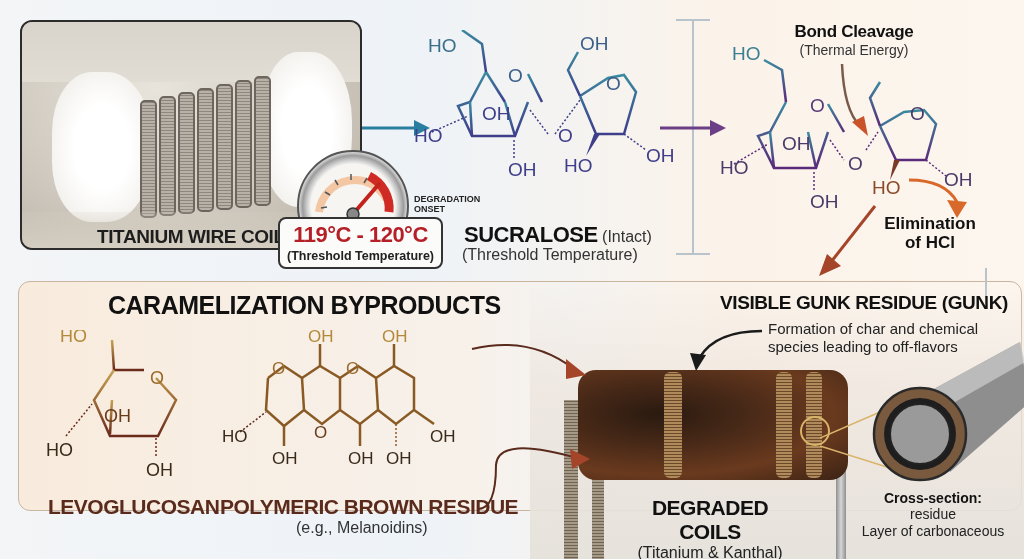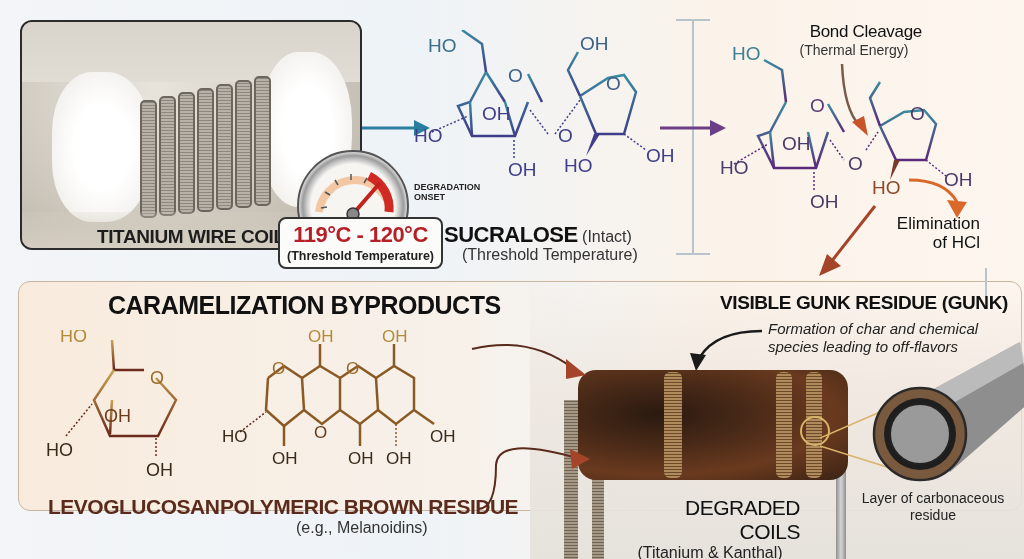--- a/index.html
+++ b/index.html
@@ -4,21 +4,21 @@
 <style>
   * { box-sizing: border-box; margin: 0; padding: 0; }
   html, body { width: 1024px; height: 559px; overflow: hidden; }
   body {
     position: relative;
     font-family: "Liberation Sans", "DejaVu Sans", sans-serif;
     background: linear-gradient(90deg, #f3f5f7 0%, #eef3f8 40%, #fbf3ea 70%, #fdf6ee 100%);
     color: #1c1c1c;
   }
   .abs { position: absolute; }
-  .bold { font-weight: 400; text-align: right; }
+  .bold { font-weight: 700; }
 
   
   #photo-coil {
     left: 20px; top: 20px; width: 342px; height: 230px;
     border-radius: 12px; border: 2px solid #2c2c2c; overflow: hidden;
     background: radial-gradient(ellipse at 40% 30%, #e8e4dc 0%, #cfc9bf 55%, #b6afa3 100%);
   }
   .cotton { position: absolute; background: radial-gradient(ellipse at center, #ffffff 40%, #f2f0ec 80%, #e4e0d8 100%); border-radius: 40% 45% 45% 40%; }
   .turn { position: absolute; width: 17px; border-radius: 5px;
     background: repeating-linear-gradient(0deg, #b7b1a8 0 2px, #8d877e 2px 3px);
@@ -74,21 +74,21 @@
       <line x1="22" y1="56" x2="28" y2="55"></line>
       <line x1="26" y1="40" x2="31" y2="43"></line>
       <line x1="36" y1="28" x2="39" y2="33"></line>
       <line x1="52" y1="22" x2="52" y2="28"></line>
       <line x1="68" y1="26" x2="65" y2="31"></line>
     </g>
     <line x1="54" y1="62" x2="80" y2="32" stroke="#c4231d" stroke-width="4" stroke-linecap="round"></line>
     <circle cx="54" cy="62" r="6" fill="#888" stroke="#333" stroke-width="1.5"></circle>
   </svg>
 </div>
-<div class="abs small-caps" style="left:414px;top:182px;">
+<div class="abs small-caps" style="left:414px;top:194px;">
   <div>DEGRADATION</div>
   <div>ONSET</div>
 </div>
 <div id="temp-box" class="abs">
   <div class="t1">119°C - 120°C</div>
   <div class="t2">(Threshold Temperature)</div>
 </div>
 
 <svg class="abs" style="left:362px;top:118px;" width="70" height="20">
   <line x1="0" y1="10" x2="56" y2="10" stroke="#2a7ea0" stroke-width="3"></line>
@@ -131,21 +131,21 @@
     <text x="72" y="90" fill="#3e3e8a">OH</text>
     <text x="4" y="112" fill="#3e3e8a">HO</text>
     <text x="98" y="146" fill="#3e3e8a">OH</text>
     <text x="148" y="112" fill="#3e3e8a">O</text>
     <text x="170" y="20" fill="#3a5f8a">OH</text>
     <text x="196" y="60" fill="#3a5f8a">O</text>
     <text x="154" y="142" fill="#3e3e8a">HO</text>
     <text x="236" y="132" fill="#3e3e8a">OH</text>
   </g>
 </svg>
-<div class="abs" style="left:444px;top:222px;">
+<div class="abs" style="left:464px;top:222px;">
   <span class="title-big">SUCRALOSE</span>
   <span class="sub-norm">(Intact)</span>
 </div>
 <div class="abs sub-norm" style="left:462px;top:246px;">(Threshold Temperature)</div>
 
 <div class="abs" style="left:692px;top:19px;width:2px;height:234px;background:#b9c3cc;"></div>
 <div class="abs" style="left:676px;top:19px;width:34px;height:1.5px;background:#b9c3cc;"></div>
 <div class="abs" style="left:676px;top:253px;width:34px;height:1.5px;background:#b9c3cc;"></div>
 
 <svg class="abs" style="left:660px;top:118px;" width="70" height="20">
@@ -305,26 +305,27 @@
   <polygon points="96,24 116,40 96,44" fill="#a4452a"></polygon>
   <path d="M 8 174 Q 26 174 26 130 Q 28 100 110 124" stroke="#5a2a1c" stroke-width="2" fill="none"></path>
   <polygon points="100,114 120,124 102,134" fill="#a4452a"></polygon>
 </svg>
 <svg class="abs" style="left:686px;top:325px;" width="80" height="50">
   <path d="M 76 6 Q 30 6 14 32" stroke="#1a1a1a" stroke-width="2.5" fill="none"></path>
   <polygon points="4,28 20,30 10,46" fill="#1a1a1a"></polygon>
 </svg>
 
 <div class="abs" style="left:720px;top:292px;font-size:19px;font-weight:700;color:#111;letter-spacing:-0.4px;">VISIBLE GUNK RESIDUE (GUNK)</div>
-<div class="abs" style="left:768px;top:320px;font-size:15px;color:#222;line-height:18px;font-style:italic;">
+<div class="abs" style="left:768px;top:320px;font-size:15px;color:#222;line-height:18px;">
   <div>Formation of char and chemical</div>
   <div>species leading to off-flavors</div>
 </div>
 
 <div class="abs" style="left:620px;top:496px;text-align:center;width:180px;">
   <div class="bold" style="font-size:21px;color:#111;letter-spacing:-0.5px;">DEGRADED COILS</div>
   <div style="font-size:16px;color:#222;">(Titanium &amp; Kanthal)</div>
 </div>
 
 <div class="abs" style="left:848px;top:490px;text-align:center;width:170px;">
+  <div class="bold" style="font-size:14px;color:#111;">Cross-section:</div>
+  <div style="font-size:14px;color:#222;line-height:17px;">residue</div>
   <div style="font-size:14px;color:#222;line-height:17px;">Layer of carbonaceous</div>
-  <div style="font-size:14px;color:#222;line-height:17px;">residue</div>
 </div>
 
 </body></html>

